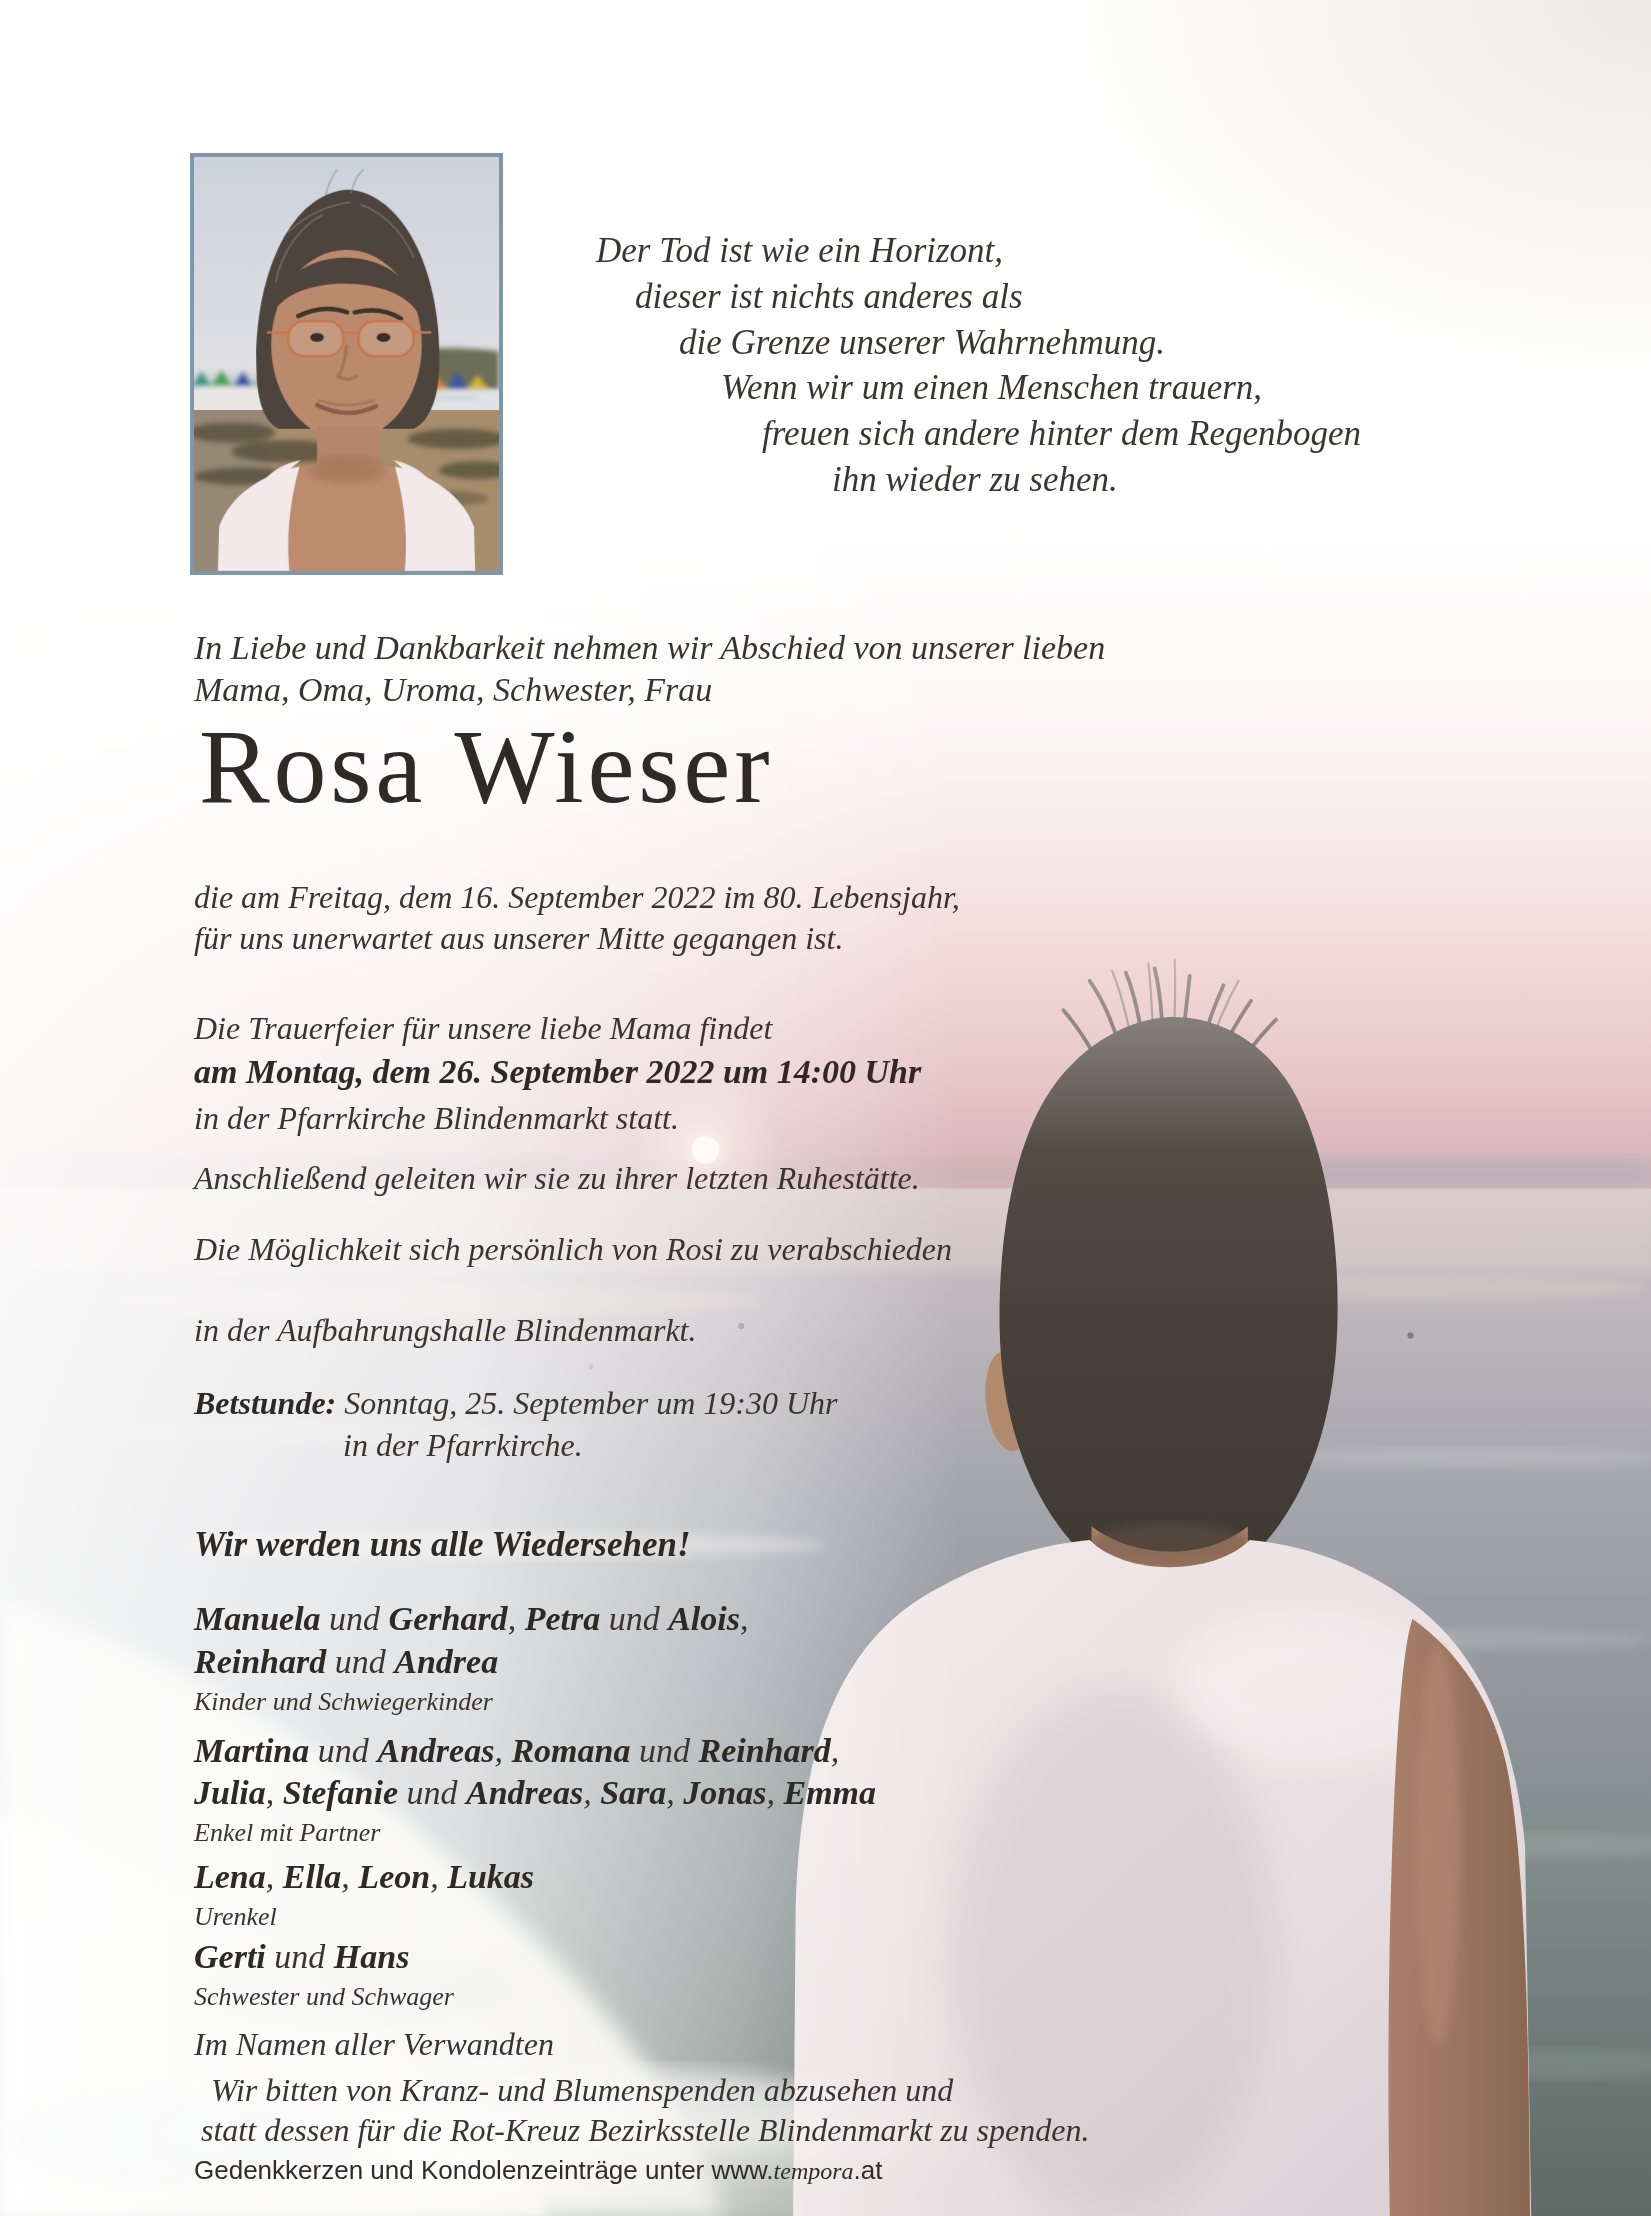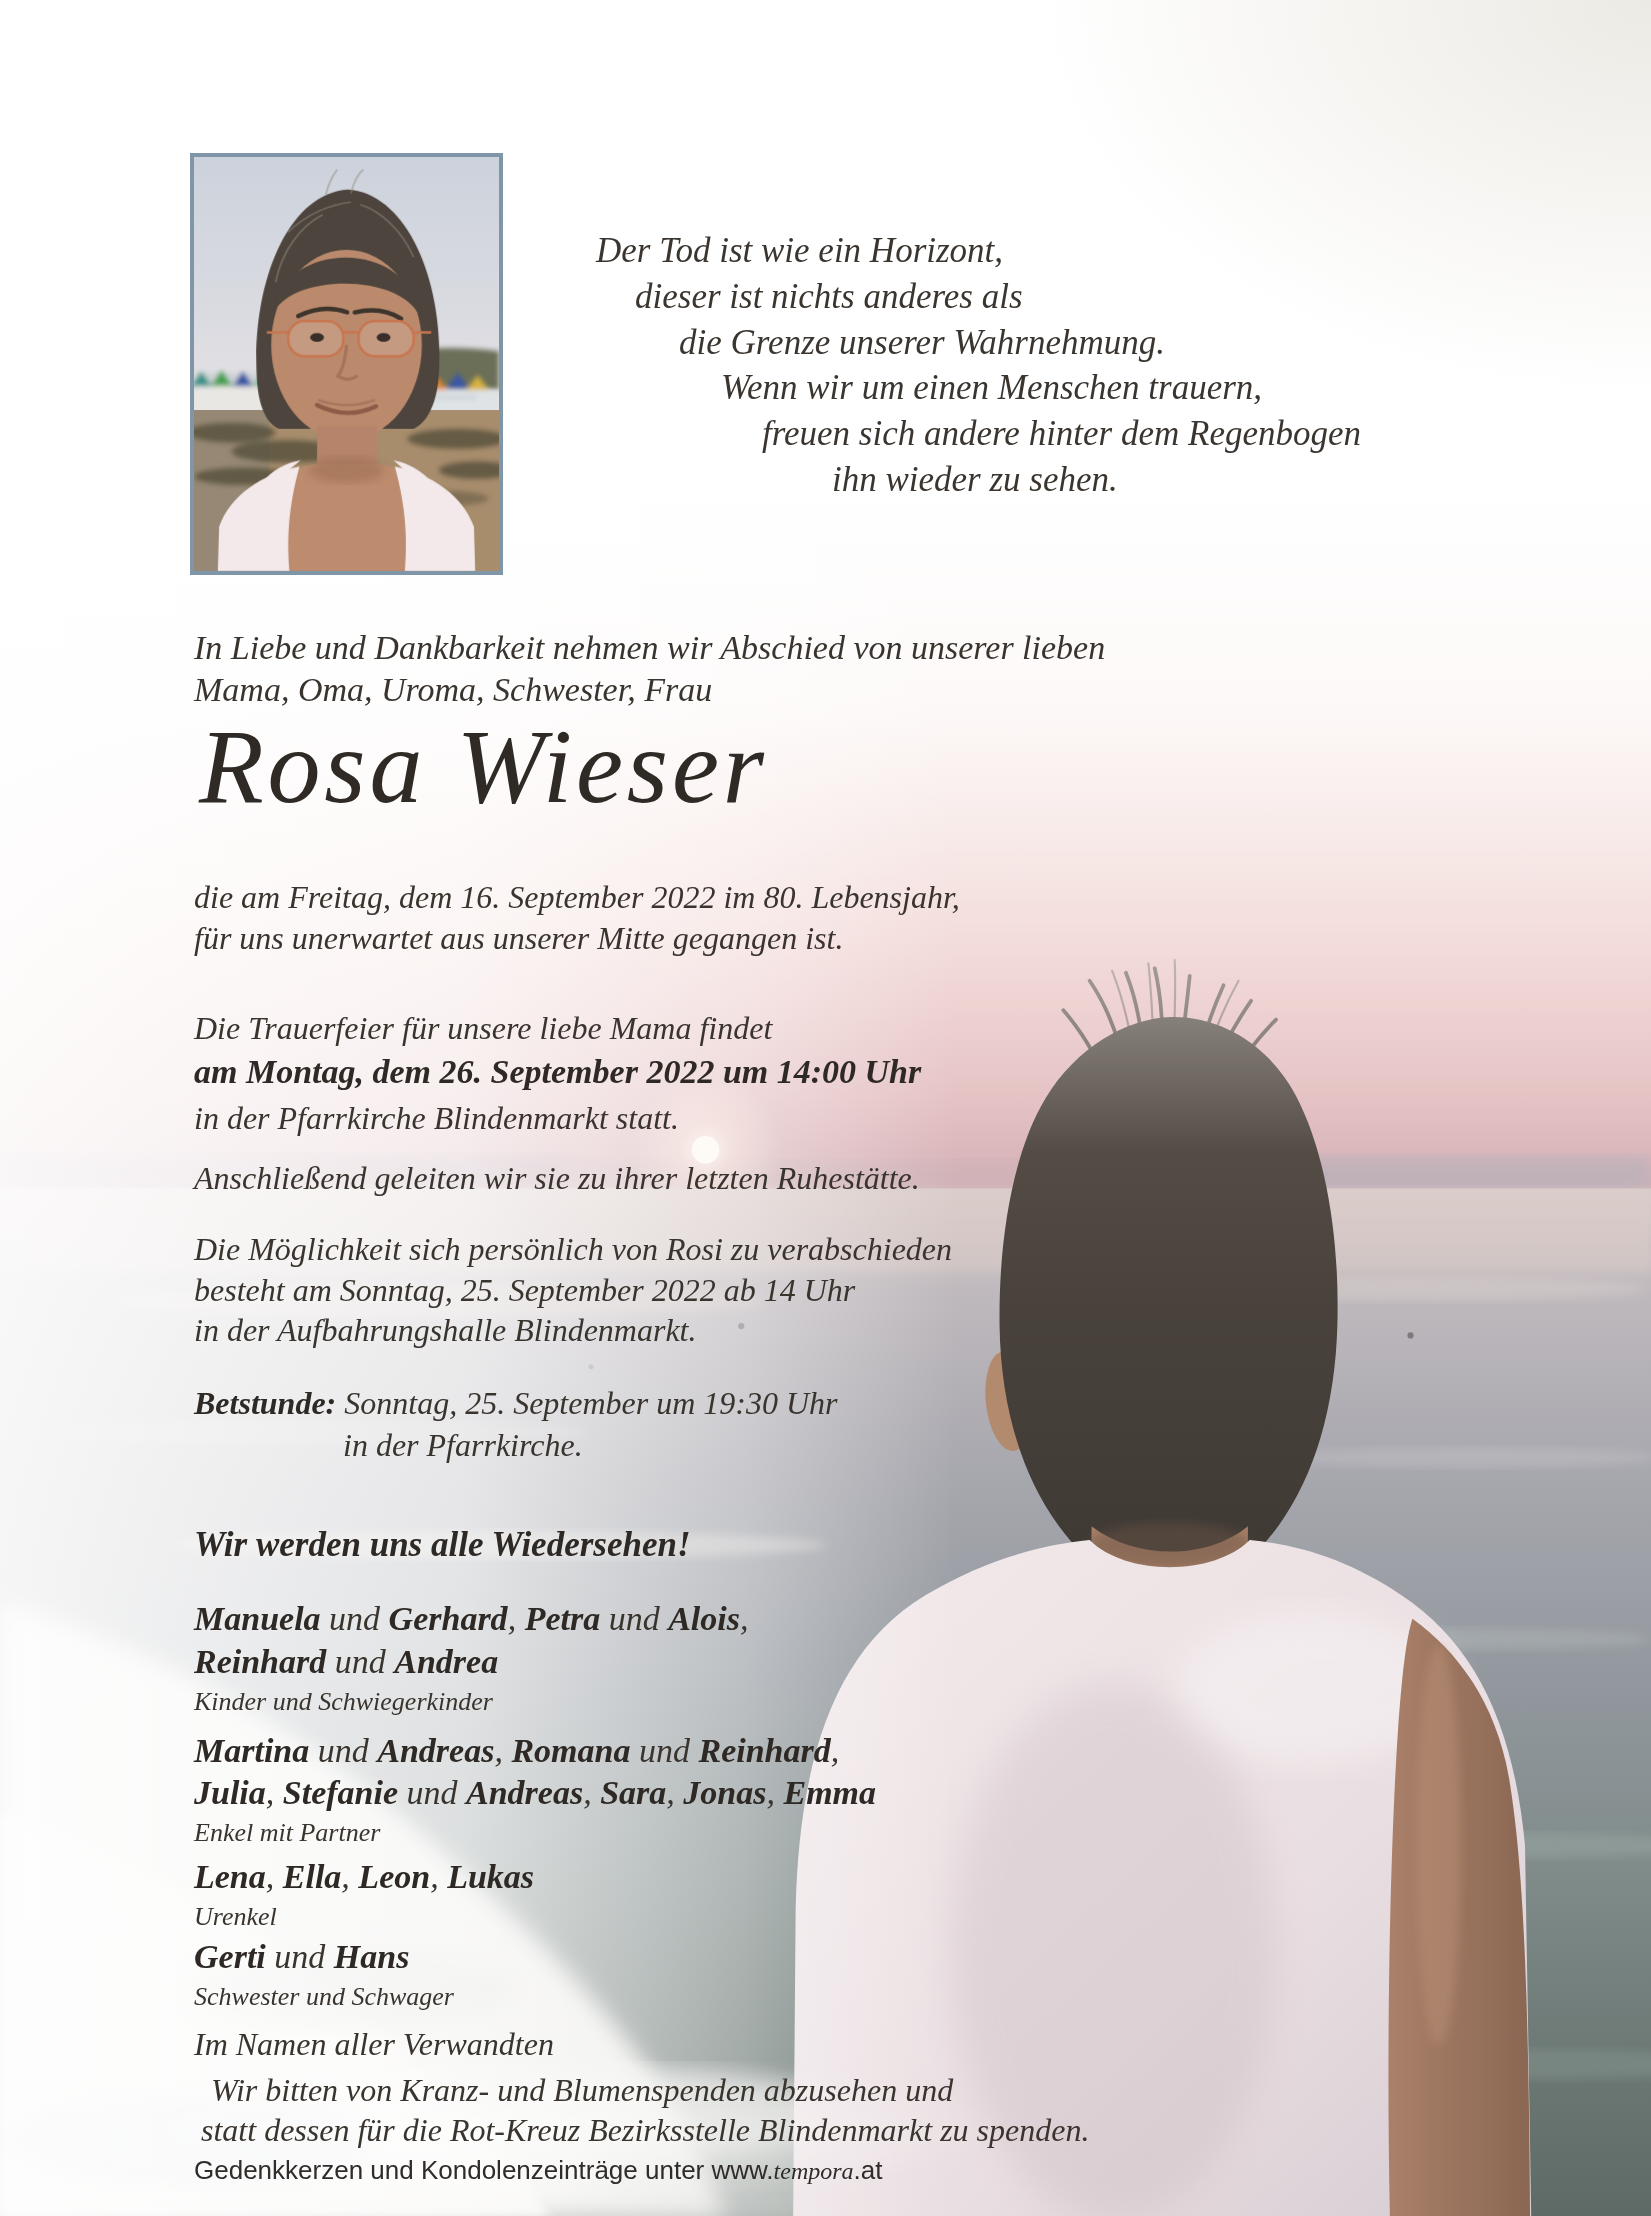--- a/index.html
+++ b/index.html
@@ -19,21 +19,21 @@
       rgba(255,255,255,0.38) 45%, rgba(255,255,255,0) 58%);}
   #overlay-corner{background:radial-gradient(ellipse 876px 563px at 100% 0%,
       rgba(230,227,219,0.75), rgba(230,227,219,0) 70%);}
   #overlay-donation{position:absolute;left:0px;top:2026px;width:1188px;height:206px;
       background:radial-gradient(ellipse 60% 50% at 40% 50%, rgba(255,255,255,0.6), rgba(255,255,255,0) 75%);}
   .abs{position:absolute;white-space:nowrap;}
   .it{font-style:italic;}
   .s51{font-size:32px;line-height:41px;}
   .s54{font-size:34px;line-height:41px;}
   .poem-line{font-size:35px;line-height:46px;font-style:italic;color:#3b3530;}
-  .name{font-size:106px;line-height:125px;font-style:italic;letter-spacing:3.8px;color:#2f2a26;}
+  .name{font-size:106px;line-height:125px;letter-spacing:3.8px;color:#2f2a26;}
   .bold{font-weight:700;color:#2e2925;}
   .fw-b{font-weight:700;color:#2e2925;}
   .role{font-size:26px;line-height:33px;}
   .motto{font-size:35px;font-weight:700;font-style:italic;color:#2e2925;}
   .footer-sans{font-family:"Liberation Sans","DejaVu Sans",sans-serif;font-size:26px;color:#2f2c29;}
   .footer-brand{font-family:"Liberation Serif","DejaVu Serif",serif;font-style:italic;font-size:24px;color:#2f2c29;}
   #photo-frame{
     position:absolute;left:190px;top:153px;width:313px;height:422px;
     border:4.4px solid #7e96a7;background:#d8dade;box-sizing:border-box;
   }
@@ -287,21 +287,20 @@
 
   <div class="abs it s51" style="left:194px;top:877px">die am Freitag, dem 16. September 2022 im 80. Lebensjahr,</div>
   <div class="abs it s51" style="left:194px;top:918px">für uns unerwartet aus unserer Mitte gegangen ist.</div>
 
   <div class="abs it s51" style="left:194px;top:1008px">Die Trauerfeier für unsere liebe Mama findet</div>
   <div class="abs it s54 bold" style="left:194px;top:1051px">am Montag, dem 26. September 2022 um 14:00 Uhr</div>
   <div class="abs it s51" style="left:194px;top:1098px">in der Pfarrkirche Blindenmarkt statt.</div>
   <div class="abs it s51" style="left:194px;top:1158px">Anschließend geleiten wir sie zu ihrer letzten Ruhestätte.</div>
 
   <div class="abs it s51" style="left:194px;top:1229px">Die Möglichkeit sich persönlich von Rosi zu verabschieden</div>
-  <div class="abs it s51" style="left:194px;top:1270px">besteht am Sonntag, 25. September 2022 ab 14 Uhr</div>
   <div class="abs it s51" style="left:194px;top:1310px">in der Aufbahrungshalle Blindenmarkt.</div>
 
   <div class="abs it s51" style="left:194px;top:1383px"><span class="fw-b">Betstunde: </span><span>Sonntag, 25. September um 19:30 Uhr</span></div>
   <div class="abs it s51" style="left:343px;top:1425px">in der Pfarrkirche.</div>
 
   <div class="abs motto" style="left:194px;top:1525px">Wir werden uns alle Wiedersehen!</div>
 
   <div>
     <div class="abs it s54" style="left:194px;top:1598px"><span class="fw-b">Manuela</span><span> und </span><span class="fw-b">Gerhard</span><span>, </span><span class="fw-b">Petra</span><span> und </span><span class="fw-b">Alois</span><span>,</span></div>
     <div class="abs it s54" style="left:194px;top:1641px"><span class="fw-b">Reinhard</span><span> und </span><span class="fw-b">Andrea</span></div>

